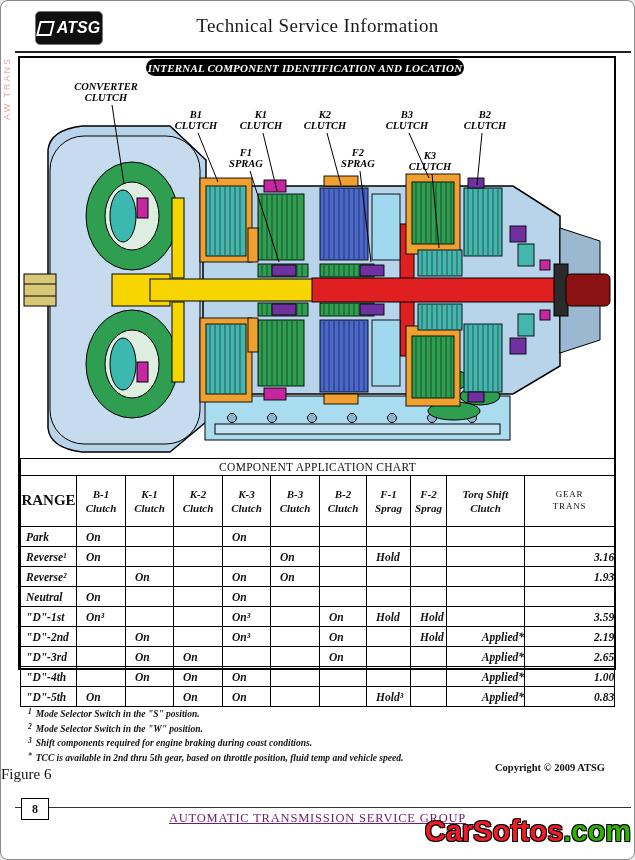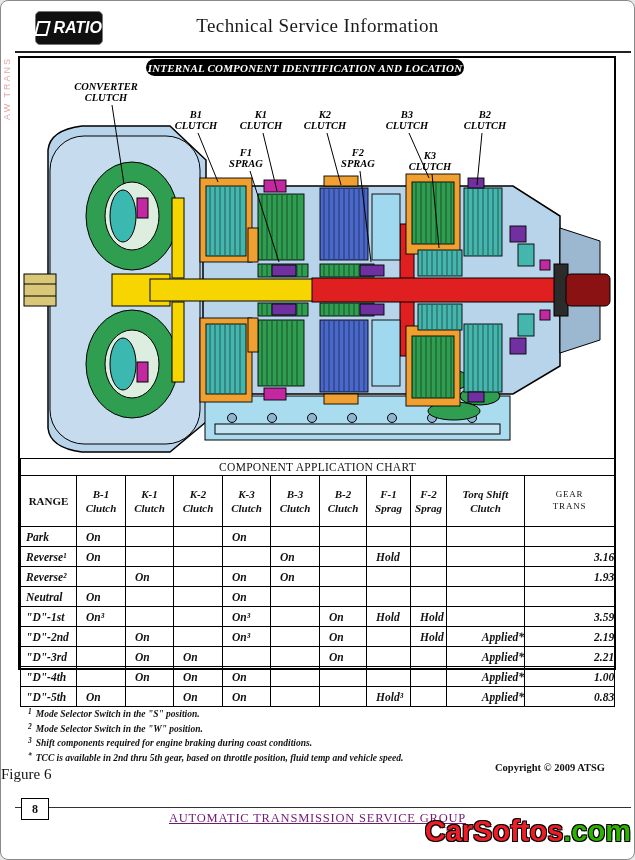--- a/index.html
+++ b/index.html
@@ -26,21 +26,21 @@
   .diagram{position:absolute;top:20px;left:0;}
   .diagram text{font-family:"Liberation Serif",serif;font-style:italic;font-weight:bold;
         font-size:10.5px;text-anchor:middle;fill:#000;}
   
   .chart{position:absolute;top:400px;left:0;width:594px;border-collapse:collapse;table-layout:fixed;}
   .chart th,.chart td{border:1px solid #000;padding:0;overflow:hidden;white-space:nowrap;}
   .chart .title-row th{font-weight:normal;font-style:normal;font-size:11.5px;height:16px;
         letter-spacing:.3px;text-align:center;}
   .chart thead .cols th{font-style:italic;font-weight:bold;font-size:11px;line-height:1.3;
         height:50px;vertical-align:middle;text-align:center;}
-  .chart thead .cols th.range-h{font-style:normal;font-weight:bold;font-size:11px;}
+  .chart thead .cols th.range-h{font-style:normal;font-weight:bold;font-size:15px;}
   .chart thead .cols th.gear{font-style:normal;font-weight:normal;font-size:9px;letter-spacing:.8px;}
   .chart tbody td{font-style:italic;font-weight:bold;font-size:11.5px;height:19px;padding-left:9px;}
   .chart tbody td.range{padding-left:5px;}
   .chart tbody td.ctr{text-align:right;padding-left:11px;}
   
   .footnotes{position:absolute;left:8px;top:648px;font-style:italic;font-weight:bold;
         font-size:9.5px;line-height:12.5px;}
   .fn-mark{font-size:7.5px;vertical-align:3px;margin-right:4px;}
   .copyright{position:absolute;right:9px;top:704px;font-weight:bold;font-size:10.5px;text-align:center;}
   .figure-caption{position:absolute;left:0;right:0;top:765px;text-align:left;font-size:15px;}
@@ -57,21 +57,21 @@
   .wm-red{color:#ee1c24;}
   .wm-green{color:#2db200;}
 </style>
 </head>
 <body>
 
 <div class="page">
 
   <div class="logo">
     <span class="logo-flag"></span>
-    <span>RATIO</span>
+    <span>ATSG</span>
   </div>
   <div class="header-title">Technical Service Information</div>
   <div class="header-rule"></div>
   <div class="side-text">AW TRANS</div>
 
   <div class="mainbox">
     <div class="banner">INTERNAL COMPONENT IDENTIFICATION AND LOCATION</div>
 
     <svg class="diagram" viewBox="0 0 597 380" width="597" height="380">
 
@@ -481,21 +481,21 @@
             <td class="range">"D"-3rd</td>
             <td></td>
             <td>On</td>
             <td>On</td>
             <td></td>
             <td></td>
             <td>On</td>
             <td></td>
             <td></td>
             <td class="ctr">Applied*</td>
-            <td class="ctr">2.21</td>
+            <td class="ctr">2.65</td>
           </tr>
           <tr>
             <td class="range">"D"-4th</td>
             <td></td>
             <td>On</td>
             <td>On</td>
             <td>On</td>
             <td></td>
             <td></td>
             <td></td>

